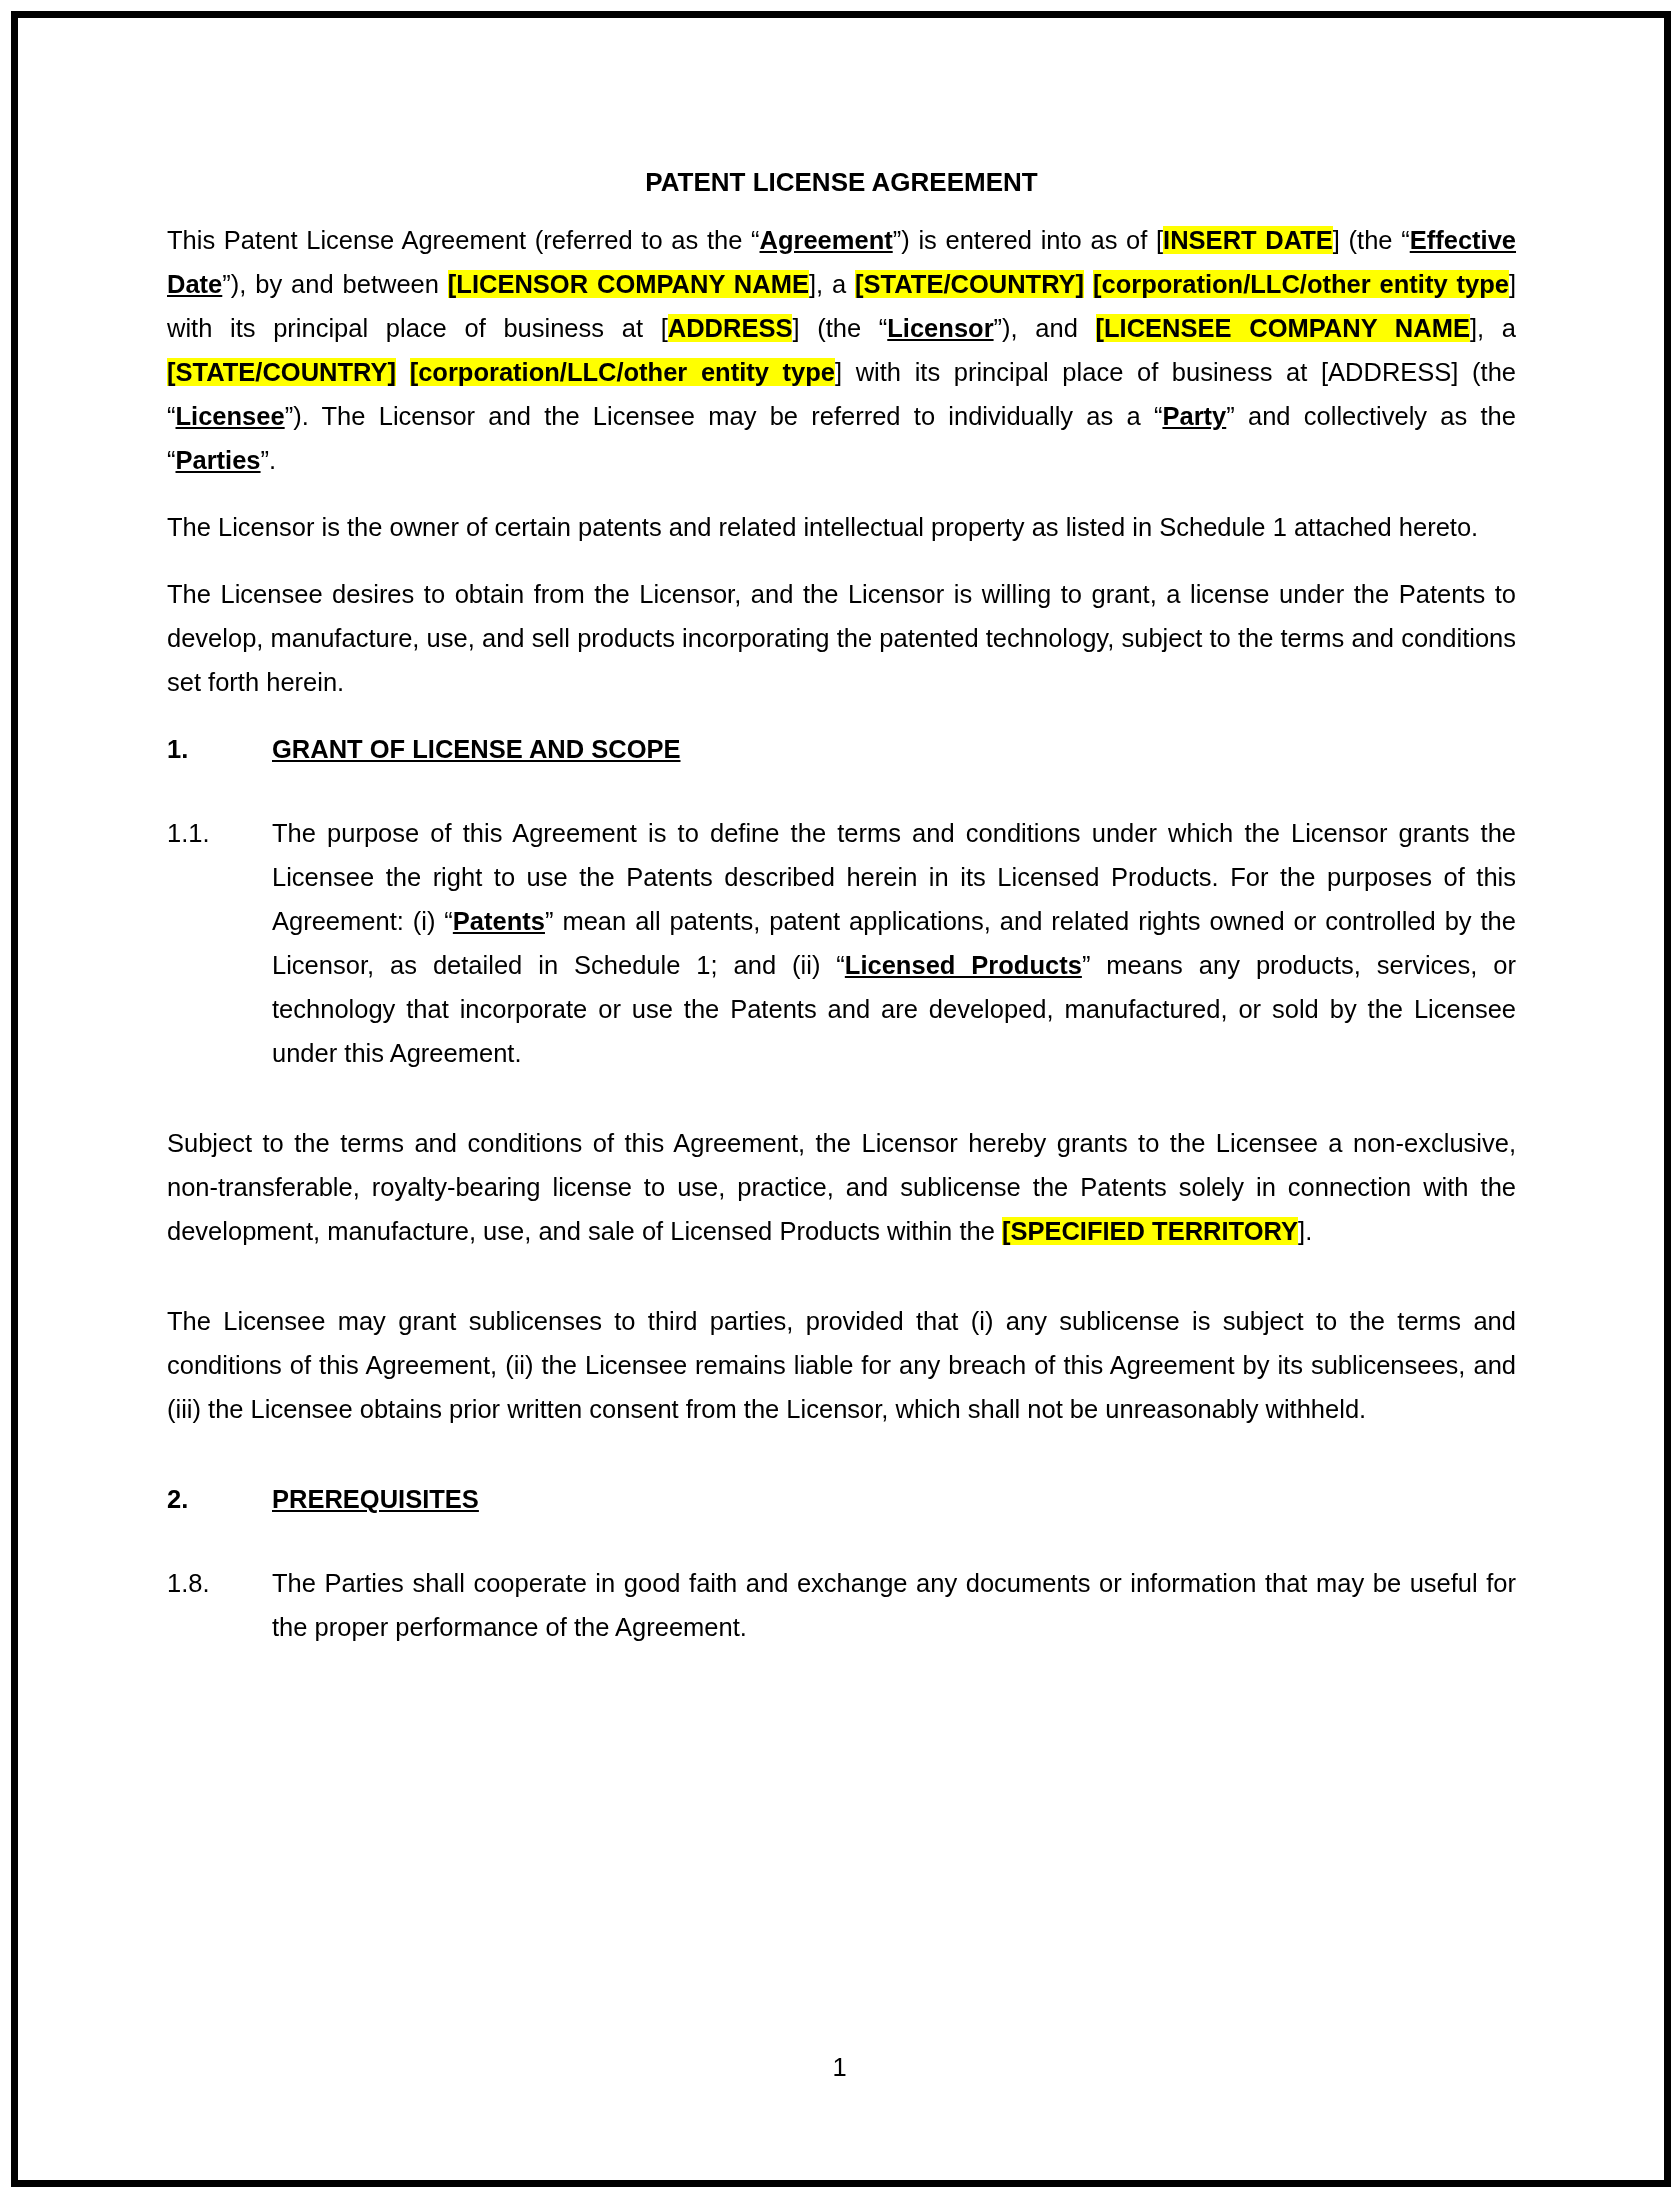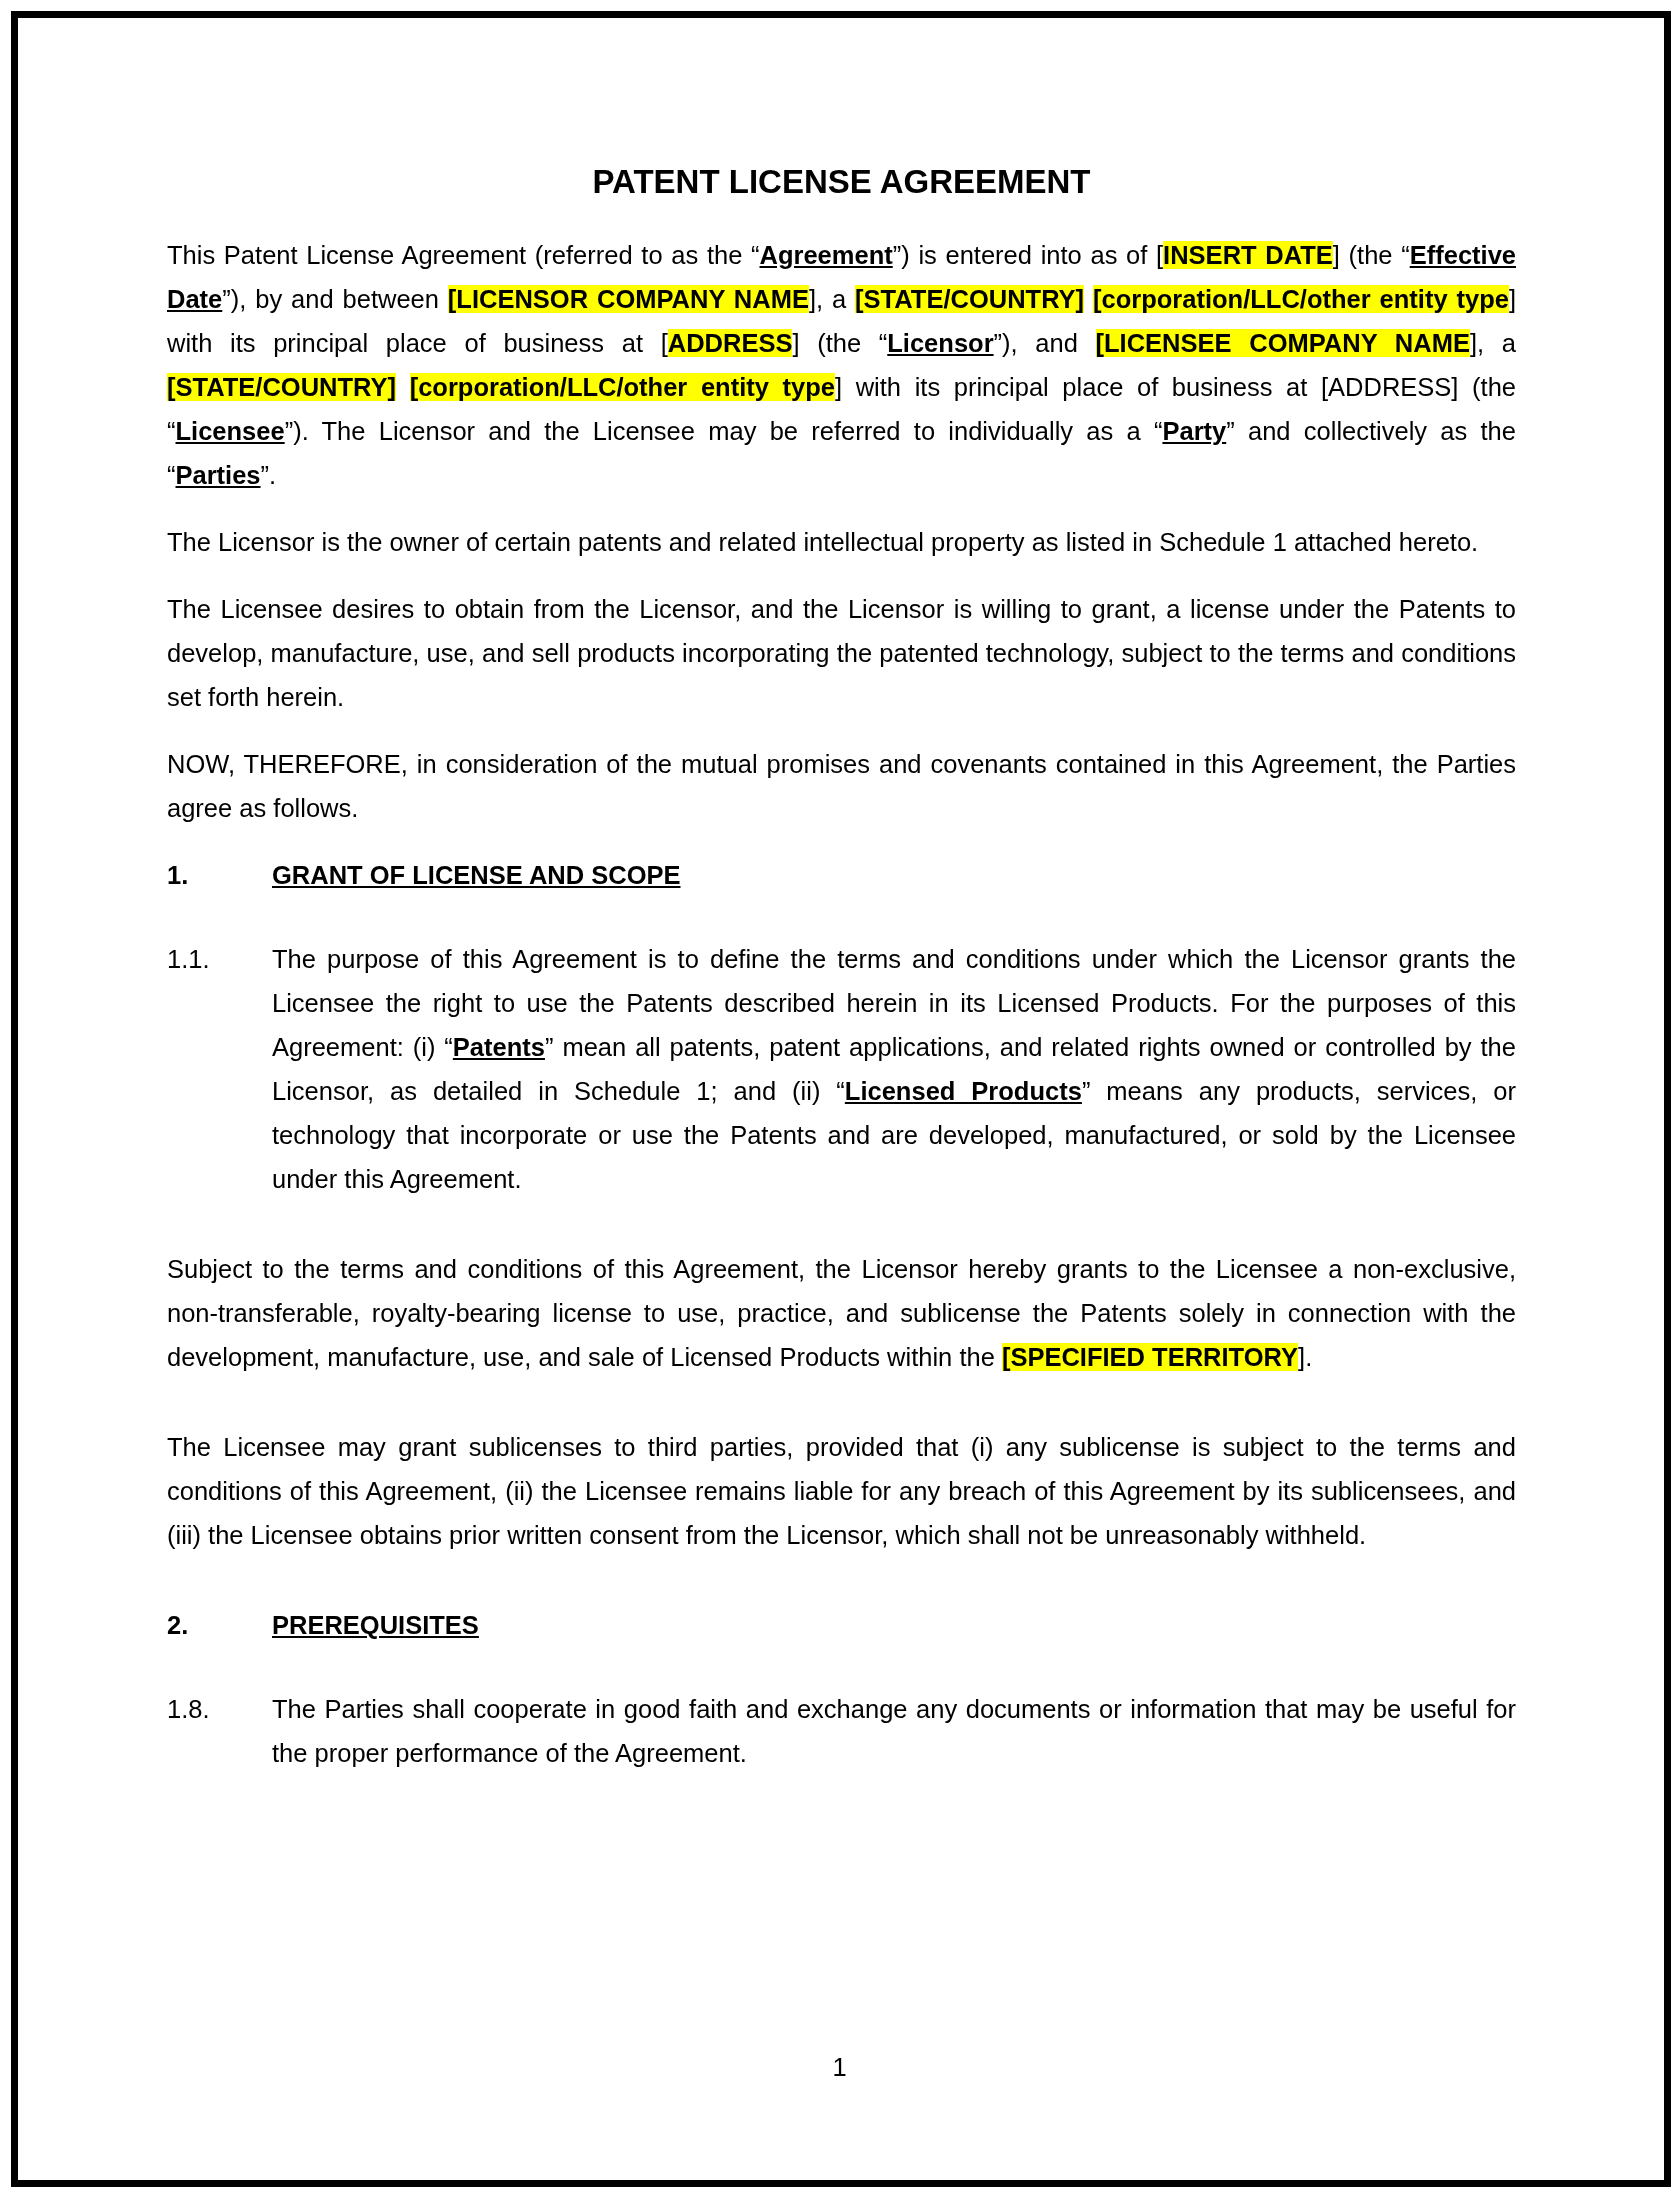--- a/index.html
+++ b/index.html
@@ -26,25 +26,25 @@
     border: 7px solid var(--border-color, #000);
     pointer-events: none;
   }
   .content {
     position: absolute;
     top: 160px;
     left: 167px;
     width: 1349px;
   }
   .doc-title {
-    font-size: 33px;
+    font-size: 26px;
     font-weight: bold;
     text-align: center;
     line-height: 44px;
-    margin: 0 0 29px 0;
+    margin: 0 0 14px 0;
   }
   .para {
     margin: 0 0 23px 0;
     line-height: 44px;
     text-align: justify;
   }
   .block {
     display: flex;
     line-height: 44px;
     margin: 0 0 46px 0;
@@ -76,21 +76,20 @@
 <body>
 
 <div class="page">
   <div class="page-border"></div>
   <div class="content">
     <h1 class="doc-title">PATENT LICENSE AGREEMENT</h1>
     <div id="doc-body">
         <p class="para"><span>This Patent License Agreement (referred to as the “</span><span class="b">Agreement</span><span>”) is entered into as of [</span><span class="hl">INSERT DATE</span><span>] (the “</span><span class="b">Effective Date</span><span>”), by and between </span><span class="hl">[LICENSOR COMPANY NAME</span><span>], a </span><span class="hl">[STATE/COUNTRY]</span><span> </span><span class="hl">[corporation/LLC/other entity type</span><span>] with its principal place of business at [</span><span class="hl">ADDRESS</span><span>] (the “</span><span class="b">Licensor</span><span>”), and </span><span class="hl">[LICENSEE COMPANY NAME</span><span>], a </span><span class="hl">[STATE/COUNTRY]</span><span> </span><span class="hl">[corporation/LLC/other entity type</span><span>] with its principal place of business at [ADDRESS] (the “</span><span class="b">Licensee</span><span>”). The Licensor and the Licensee may be referred to individually as a “</span><span class="b">Party</span><span>” and collectively as the “</span><span class="b">Parties</span><span>”.</span></p>
         <p class="para"><span>The Licensor is the owner of certain patents and related intellectual property as listed in Schedule 1 attached hereto.</span></p>
         <p class="para"><span>The Licensee desires to obtain from the Licensor, and the Licensor is willing to grant, a license under the Patents to develop, manufacture, use, and sell products incorporating the patented technology, subject to the terms and conditions set forth herein.</span></p>
-        <p class="para"><span>NOW, THEREFORE, in consideration of the mutual promises and covenants contained in this Agreement, the Parties agree as follows.</span></p>
         <div class="block heading">
           <span class="num">1.</span>
           <span class="body-col"><span class="b">GRANT OF LICENSE AND SCOPE</span></span>
         </div>
         <div class="block item">
           <span class="num">1.1.</span>
           <span class="body-col"><span>The purpose of this Agreement is to define the terms and conditions under which the Licensor grants the Licensee the right to use the Patents described herein in its Licensed Products. For the purposes of this Agreement: (i) “</span><span class="b">Patents</span><span>” mean all patents, patent applications, and related rights owned or controlled by the Licensor, as detailed in Schedule 1; and (ii) “</span><span class="b">Licensed Products</span><span>” means any products, services, or technology that incorporate or use the Patents and are developed, manufactured, or sold by the Licensee under this Agreement.</span></span>
         </div>
         <div class="block item">
           <span class="body-col"><span>Subject to the terms and conditions of this Agreement, the Licensor hereby grants to the Licensee a non-exclusive, non-transferable, royalty-bearing license to use, practice, and sublicense the Patents solely in connection with the development, manufacture, use, and sale of Licensed Products within the </span><span class="hl">[SPECIFIED TERRITORY</span><span>].</span></span>

